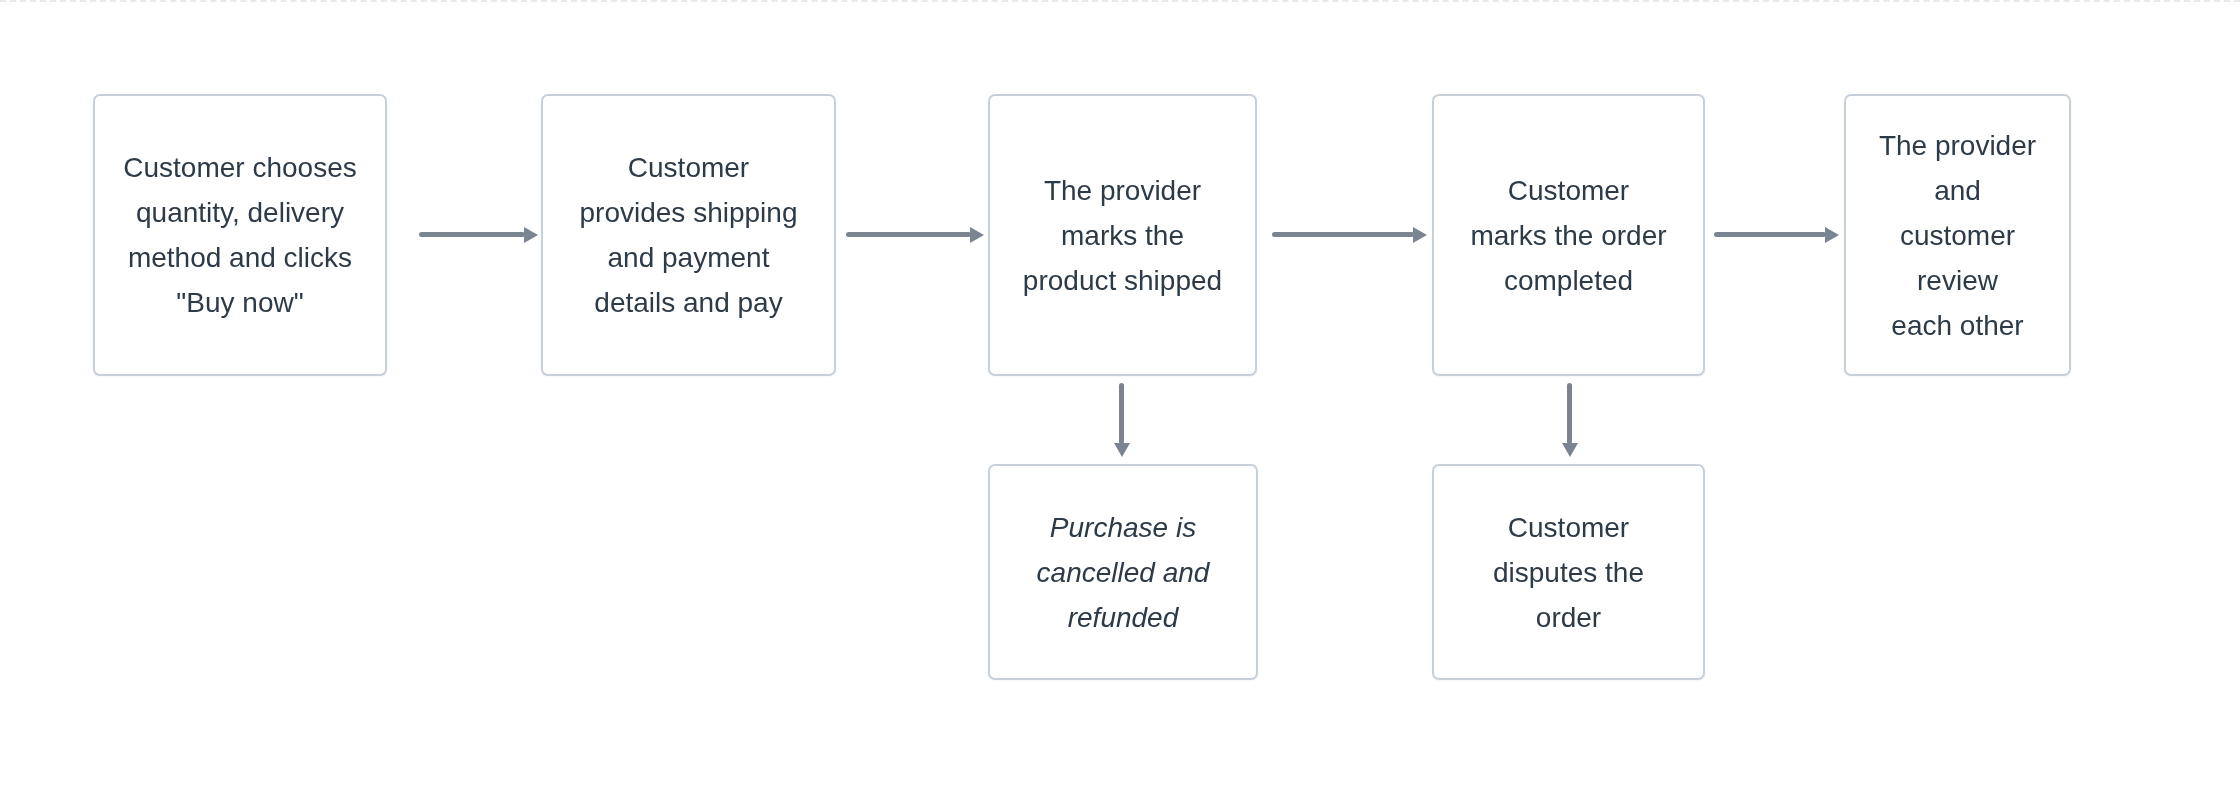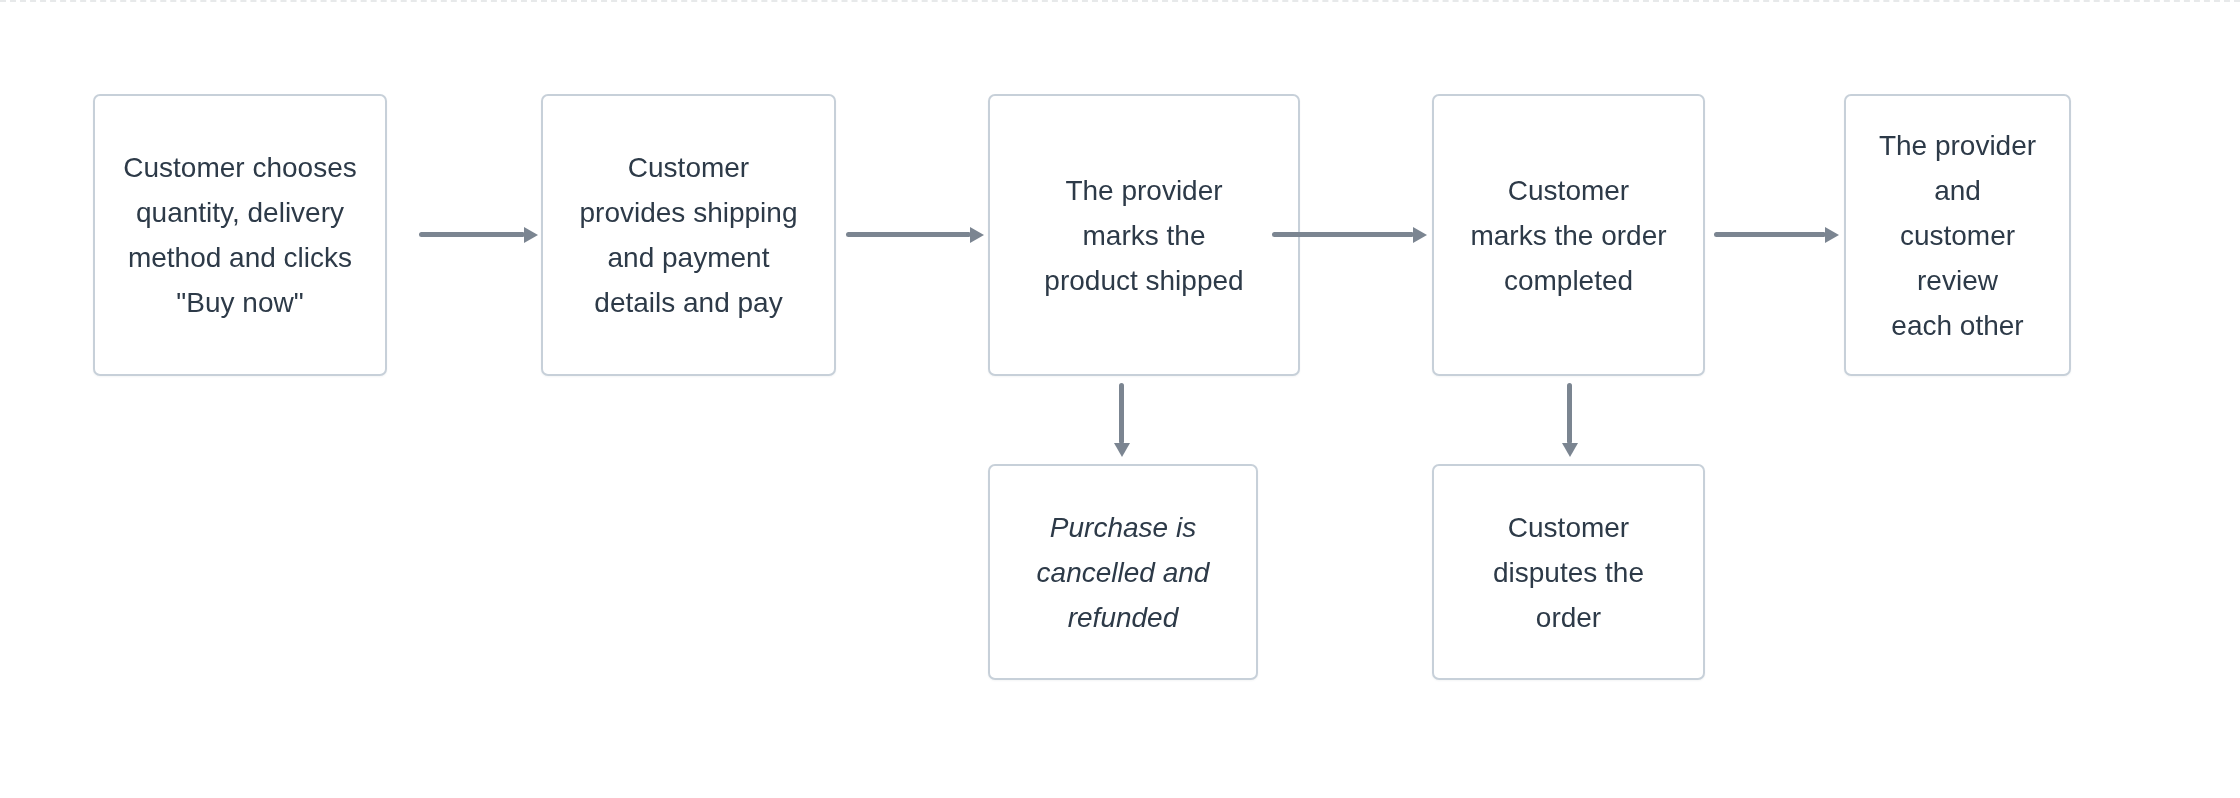--- a/index.html
+++ b/index.html
@@ -93,21 +93,21 @@
 "Buy now"</span>
   </div>
 
   <div class="node" style="left:541px; top:92px; width:295px; height:282px;">
     <span class="node-label">Customer
 provides shipping
 and payment
 details and pay</span>
   </div>
 
-  <div class="node" style="left:988px; top:92px; width:312px; height:282px;">
+  <div class="node" style="left:988px; top:92px; width:269px; height:282px;">
     <span class="node-label">The provider
 marks the
 product shipped</span>
   </div>
 
   <div class="node" style="left:1432px; top:92px; width:273px; height:282px;">
     <span class="node-label">Customer
 marks the order
 completed</span>
   </div>

